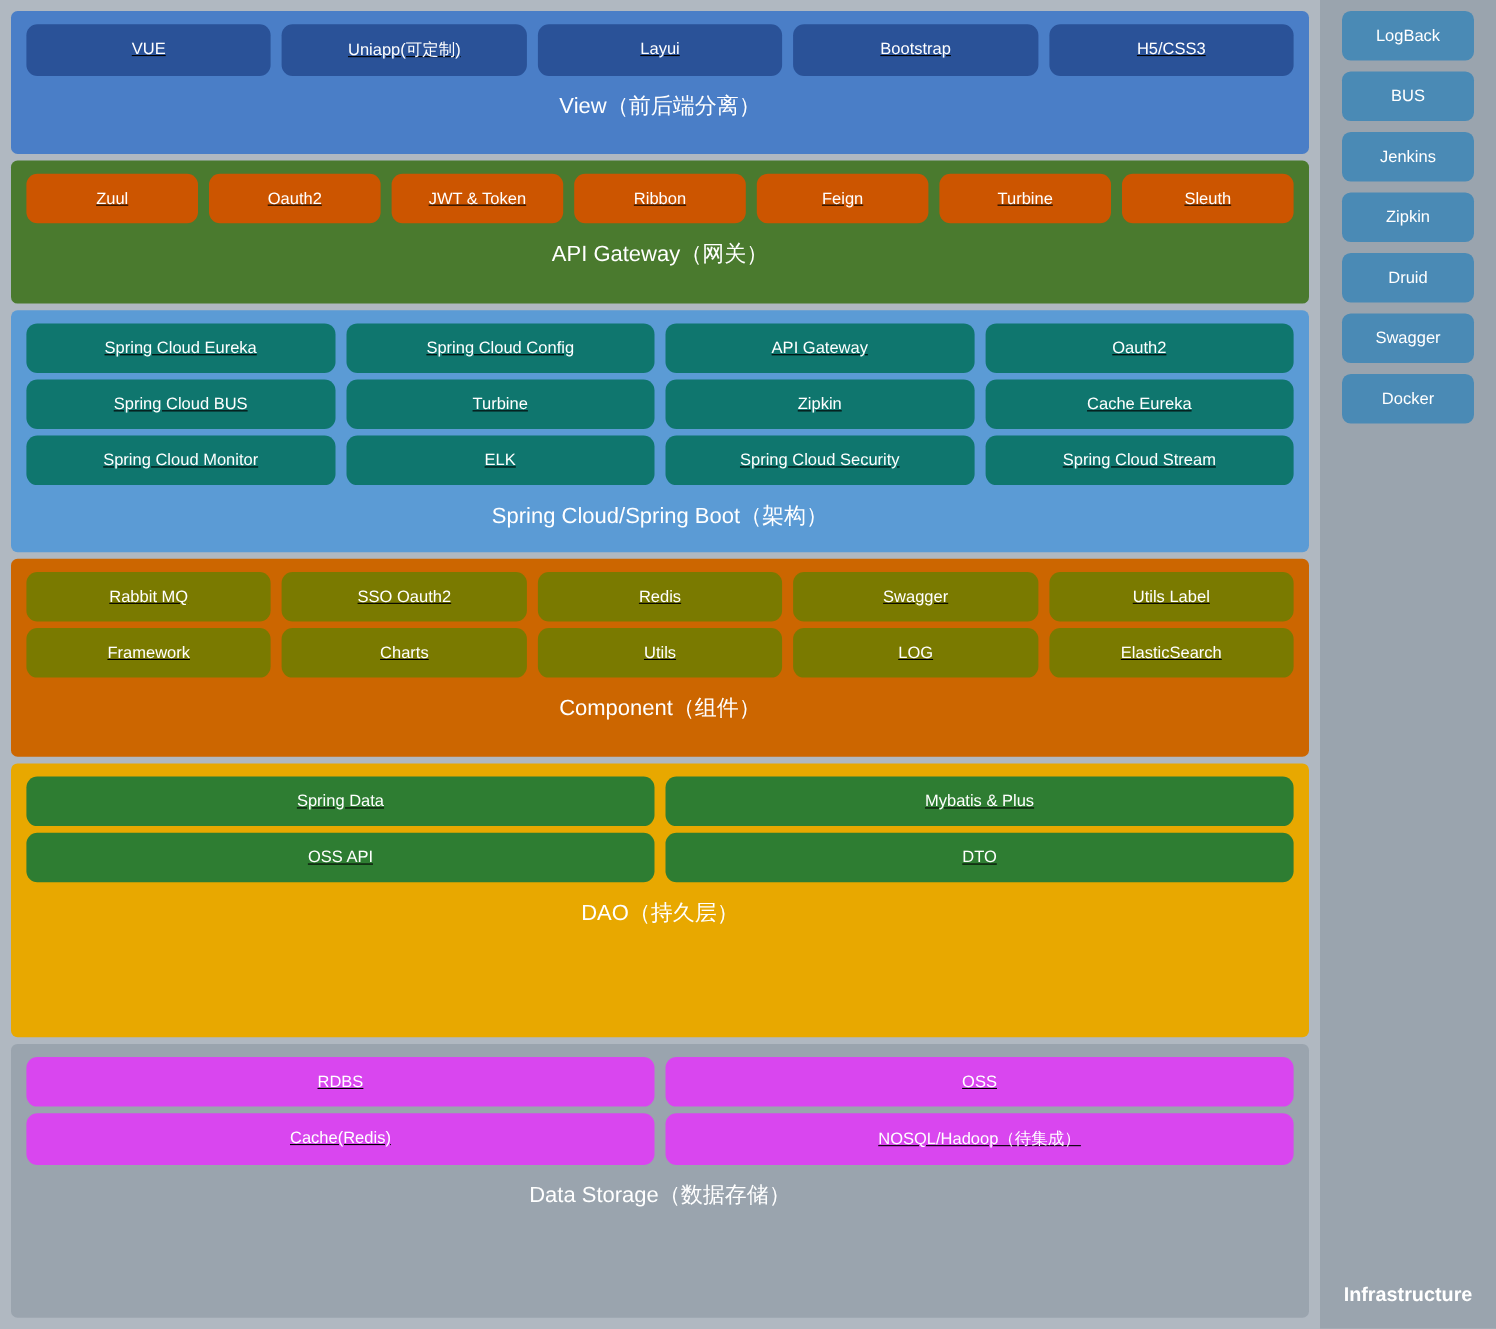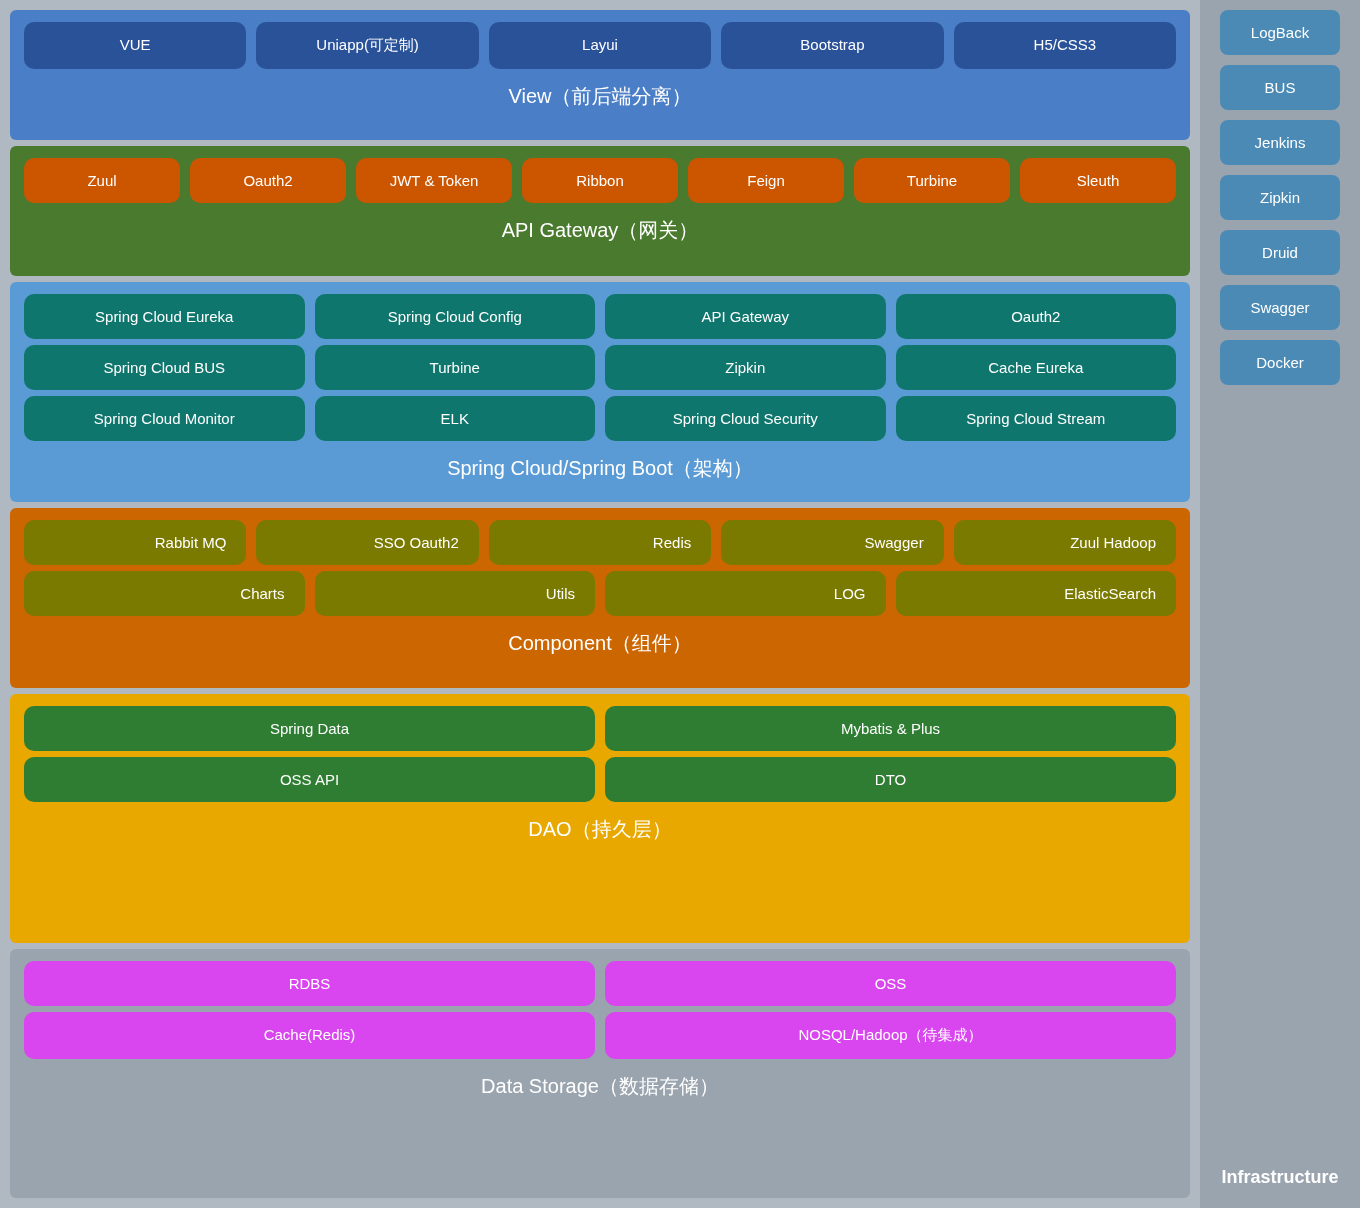--- a/index.html
+++ b/index.html
@@ -58,20 +58,21 @@
       font-size: 20px;
       font-weight: normal;
       margin-top: 8px;
     }
     .chips-row {
       display: flex;
       flex-direction: row;
       flex-wrap: wrap;
       gap: 10px;
       margin-bottom: 6px;
+      text-decoration: underline;
     }
     .chip {
       padding: 14px 20px;
       border-radius: 10px;
       color: white;
       font-size: 15px;
       text-align: center;
       cursor: pointer;
       white-space: nowrap;
     }
@@ -111,21 +112,20 @@
 
     
     .comp-section {
       background: #cc6600;
       min-height: 180px;
     }
     .comp-chip {
       background: #7a7a00;
       flex: 1;
       min-width: 100px;
-      text-align: right;
     }
 
     
     .bottom-row {
       display: flex;
       flex-direction: column;
       gap: 6px;
       flex: 1;
     }
     .dao-section {
@@ -200,23 +200,24 @@
       </div>
     <div class="section-label">Spring Cloud/Spring Boot（架构）</div>
   </div>
 
   <div class="section comp-section">
     <div class="chips-row">
         <div class="chip comp-chip">Rabbit MQ</div>
         <div class="chip comp-chip">SSO Oauth2</div>
         <div class="chip comp-chip">Redis</div>
         <div class="chip comp-chip">Swagger</div>
-        <div class="chip comp-chip">Zuul Hadoop</div>
-      </div>
-    <div class="chips-row">
+        <div class="chip comp-chip">Utils Label</div>
+      </div>
+    <div class="chips-row">
+        <div class="chip comp-chip">Framework</div>
         <div class="chip comp-chip">Charts</div>
         <div class="chip comp-chip">Utils</div>
         <div class="chip comp-chip">LOG</div>
         <div class="chip comp-chip">ElasticSearch</div>
       </div>
     <div class="section-label">Component（组件）</div>
   </div>
 
   <div class="bottom-row">
 

